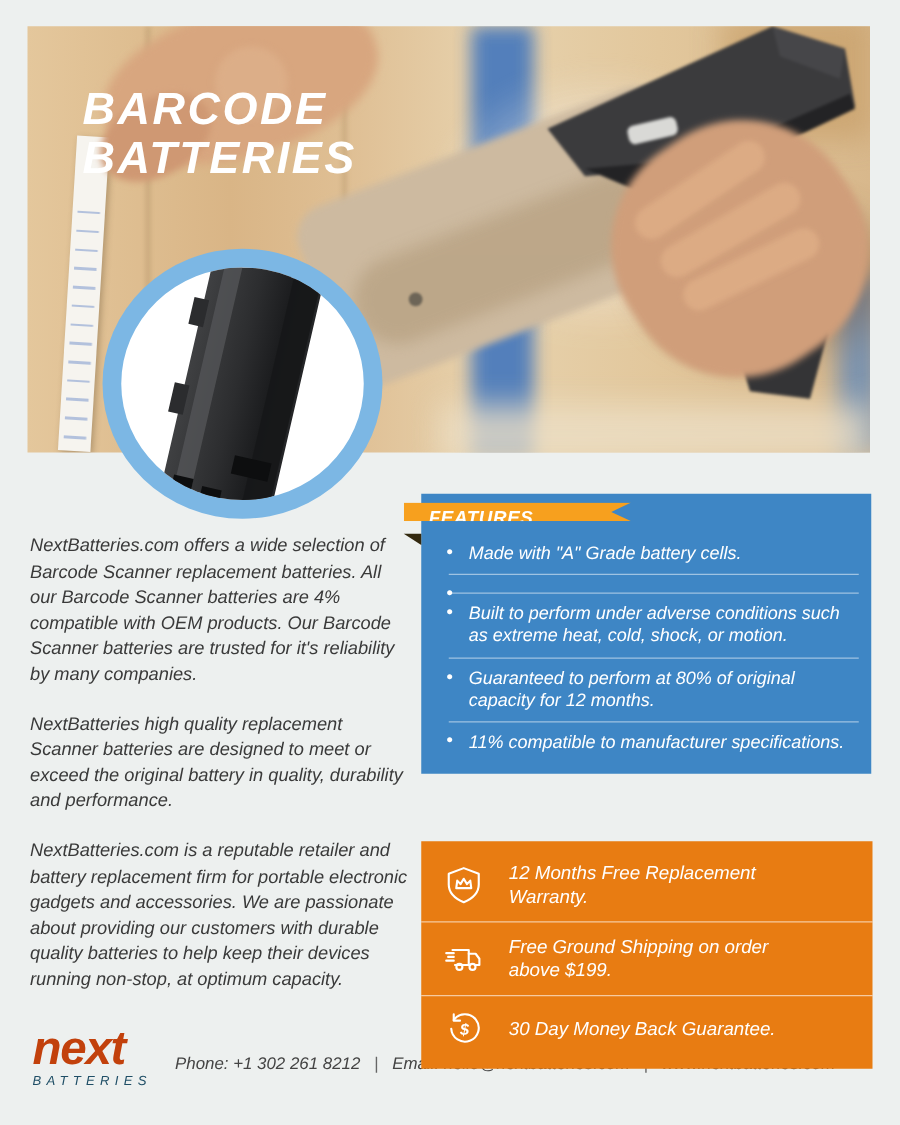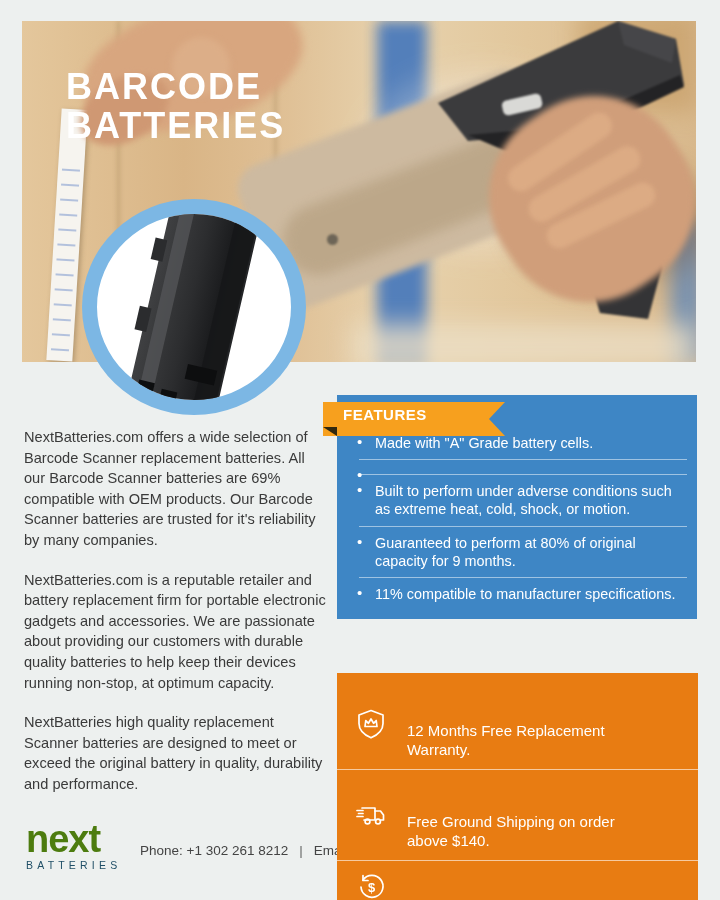--- a/index.html
+++ b/index.html
@@ -3,21 +3,21 @@
 <meta charset="utf-8">
 <style>
   * { margin:0; padding:0; box-sizing:border-box; }
   html,body { width:720px; height:900px; }
   body {
     font-family:"Liberation Sans", sans-serif;
     background:#edf0ef;
     position:relative;
     overflow:hidden;
   }
-  .page { position:absolute; inset:0; }
+  .page { position:absolute; inset:0;font-style:italic; }
 
   
   .hero {
     position:absolute; left:22px; top:21px; width:674px; height:341px;
     overflow:hidden;
     background:linear-gradient(90deg,#e4c79c 0%,#d9b586 24%,#dfbf94 38%,#e7d2ad 55%,#e2c79c 75%,#d8b88c 100%);
   }
   .plank { position:absolute; top:0; width:3px; height:100%; background:rgba(110,80,40,.22); filter:blur(2px); }
   .plank.p1 { left:95px; } .plank.p2 { left:252px; }
   .blue-pillar { position:absolute; left:355px; top:0; width:50px; height:341px;
@@ -74,43 +74,43 @@
   .battery-circle svg { display:block; }
 
   
   .intro { position:absolute; left:24px; top:427px; width:302px;
     color:#3a3a3a; font-size:14.6px; line-height:20.6px; }
   .intro p { margin:0 0 19px 0; }
 
   
   .features { position:absolute; left:337px; top:395px; width:360px;
     background:#3e86c5; padding:32px 10px 9px 22px; z-index:4; }
-  .ribbon { position:absolute; left:-14px; top:7px; width:182px; height:34px;
+  .ribbon { position:absolute; left:-14px; top:7px; width:182px; height:15px;
     background:#f7a01e; color:#fff; font-size:15px; font-weight:bold; letter-spacing:.5px;
     line-height:25px; padding-left:20px;
     clip-path:polygon(0 0, 100% 0, calc(100% - 16px) 50%, 100% 100%, 0 100%); }
   .ribbon-fold { position:absolute; left:-14px; top:32px; width:0; height:0;
     border-top:9px solid #33290f; border-left:14px solid transparent; }
   .features ul { list-style:none; }
   .features li { position:relative; padding:7px 4px 7px 16px; color:#fff;
     font-size:14.4px; line-height:18.2px; }
   .features li + li { border-top:1px solid rgba(255,255,255,.5); }
   .features .dot { position:absolute; left:-2px; top:6px; font-size:15px; }
 
   
   .benefits { position:absolute; left:337px; top:673px; width:361px;
     background:#e87c12; padding:6px 0; z-index:4; }
   .benefit-row { display:flex; align-items:center; gap:20px; padding:10px 14px 10px 18px; }
   .benefit-row + .benefit-row { border-top:1px solid rgba(255,255,255,.6); }
   .benefit-row .icon { flex:0 0 32px; width:32px; height:32px; }
-  .benefit-text { color:#fff; font-size:15px; line-height:19px; max-width:236px;margin-top:32px; }
+  .benefit-text { color:#fff; font-size:15px; line-height:19px; max-width:236px; }
 
   
   .logo { position:absolute; left:26px; top:820px; width:110px; text-align:left; }
-  .logo-primary { color:#4d7c0f; font-size:38px; font-weight:bold; letter-spacing:-1px;
+  .logo-primary { color:#c2410c; font-size:38px; font-weight:bold; letter-spacing:-1px;
     line-height:38px; }
   .logo-secondary { color:#1f4e66; font-size:10.5px; letter-spacing:4.2px; margin-top:1px; }
   .contact { position:absolute; left:140px; top:843px; display:flex; gap:11px;
     color:#444; font-size:13.5px; align-items:center; }
   .contact .sep { color:#666; }
 </style>
 </head>
 <body>
 
 <div class="page">
@@ -174,43 +174,43 @@
         <rect x="44" y="34" width="12" height="22" fill="#2b2c2e"></rect>
         <rect x="44" y="104" width="12" height="24" fill="#2b2c2e"></rect>
         <rect x="104" y="150" width="30" height="15" fill="#0d0e0f"></rect>
         <rect x="60" y="176" width="16" height="9" fill="#0d0e0f"></rect>
         <rect x="84" y="180" width="16" height="9" fill="#0d0e0f"></rect>
       </g>
     </svg>
   </div>
 
   <div class="intro">
-    <p>NextBatteries.com offers a wide selection of Barcode Scanner replacement batteries. All our Barcode Scanner batteries are 69% compatible with OEM products. Our Barcode Scanner batteries are trusted for it's reliability by many companies.</p>
+    <p>NextBatteries.com offers a wide selection of Barcode Scanner replacement batteries. All our Barcode Scanner batteries are 4% compatible with OEM products. Our Barcode Scanner batteries are trusted for it's reliability by many companies.</p>
+    <p>NextBatteries high quality replacement Scanner batteries are designed to meet or exceed the original battery in quality, durability and performance.</p>
     <p>NextBatteries.com is a reputable retailer and battery replacement firm for portable electronic gadgets and accessories. We are passionate about providing our customers with durable quality batteries to help keep their devices running non-stop, at optimum capacity.</p>
-    <p>NextBatteries high quality replacement Scanner batteries are designed to meet or exceed the original battery in quality, durability and performance.</p>
   </div>
 
   <div class="features">
     <div class="ribbon">FEATURES</div>
     <div class="ribbon-fold"></div>
     <ul>
       <li>
         <span class="dot">•</span>
         <span>Made with "A" Grade battery cells.</span>
       </li>
       <li>
         <span class="dot">•</span>
       </li>
       <li>
         <span class="dot">•</span>
         <span>Built to perform under adverse conditions such as extreme heat, cold, shock, or motion.</span>
       </li>
       <li>
         <span class="dot">•</span>
-        <span>Guaranteed to perform at 80% of original capacity for 9 months.</span>
+        <span>Guaranteed to perform at 80% of original capacity for 12 months.</span>
       </li>
       <li>
         <span class="dot">•</span>
         <span>11% compatible to manufacturer specifications.</span>
       </li>
     </ul>
   </div>
 
   <div class="benefits">
     <div class="benefit-row">
@@ -223,28 +223,29 @@
     <div class="benefit-row">
       <svg class="icon" viewBox="0 0 32 32" fill="none" stroke="#ffffff" stroke-width="1.7" stroke-linecap="round" stroke-linejoin="round">
         <path d="M7 9 H20 V21 H9"></path>
         <path d="M20 12 H25.5 L28.5 16 V21 H26"></path>
         <circle cx="12.5" cy="22.5" r="2.4"></circle>
         <circle cx="23" cy="22.5" r="2.4"></circle>
         <path d="M2 11.5 H8"></path>
           <path d="M3.5 14.5 H8"></path>
           <path d="M2 17.5 H8"></path>
       </svg>
-      <div class="benefit-text">Free Ground Shipping on order above $140.</div>
+      <div class="benefit-text">Free Ground Shipping on order above $199.</div>
     </div>
     <div class="benefit-row">
       <svg class="icon" viewBox="0 0 32 32" fill="none" stroke="#ffffff" stroke-width="1.7" stroke-linecap="round" stroke-linejoin="round">
         <path d="M8 9 A11 11 0 1 1 6 16"></path>
         <path d="M8 4.5 L8 9.5 L13 9.5"></path>
         <text x="13" y="21" font-size="13" fill="#ffffff" stroke="none" font-family="Liberation Sans, sans-serif" font-weight="bold">$</text>
       </svg>
+      <div class="benefit-text">30 Day Money Back Guarantee.</div>
     </div>
   </div>
 
   <div class="logo">
     <div class="logo-primary">next</div>
     <div class="logo-secondary">BATTERIES</div>
   </div>
 
   <div class="contact">
     <span>Phone: +1 302 261 8212</span>

